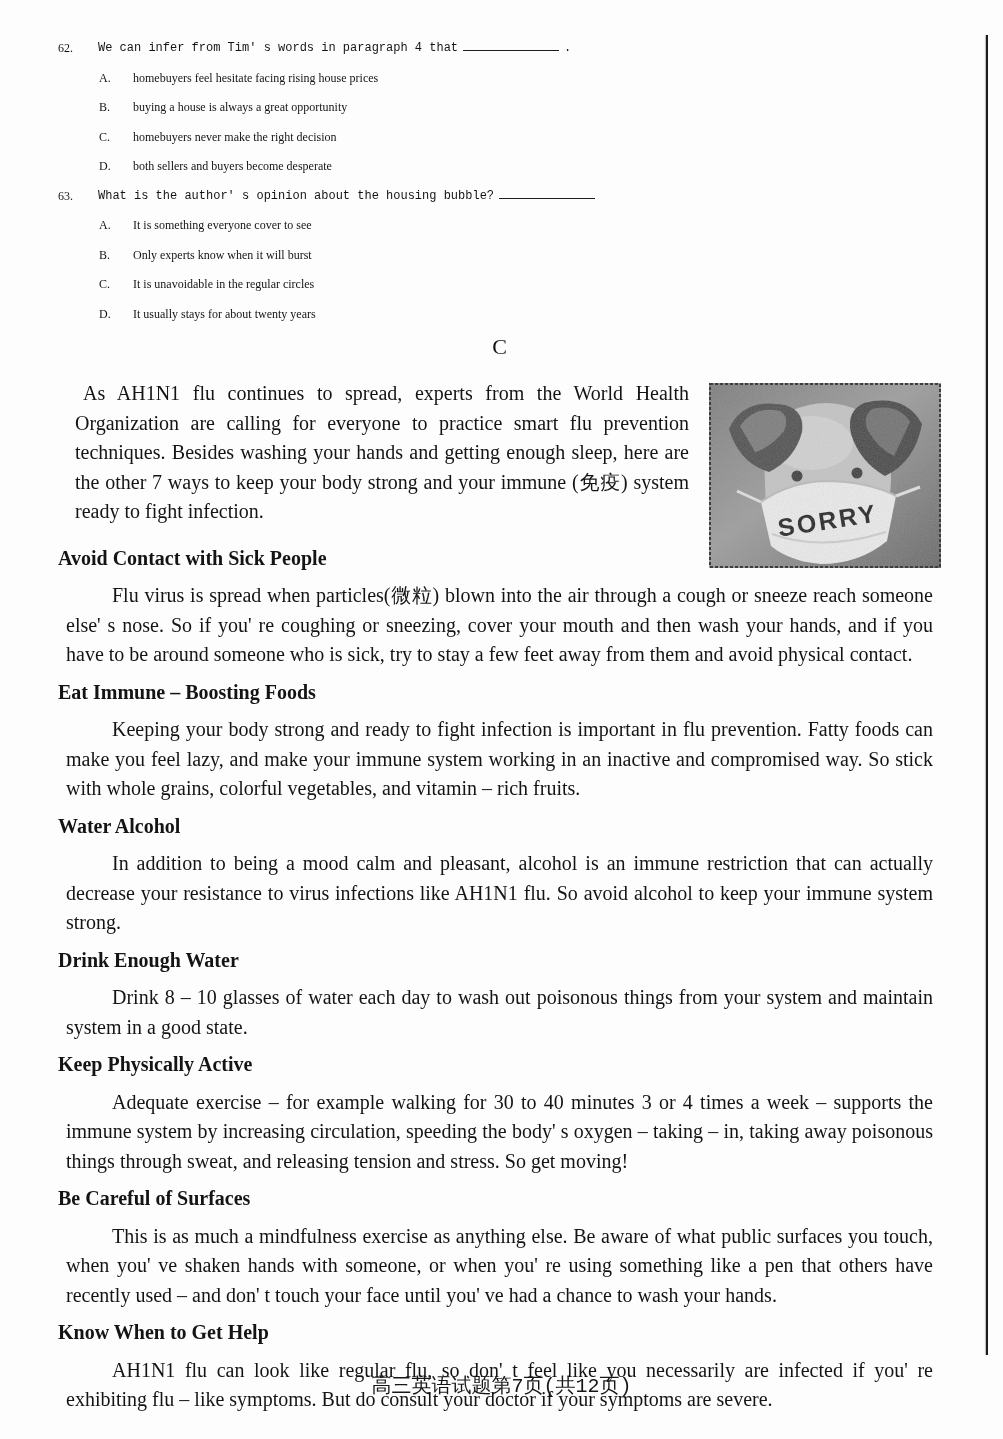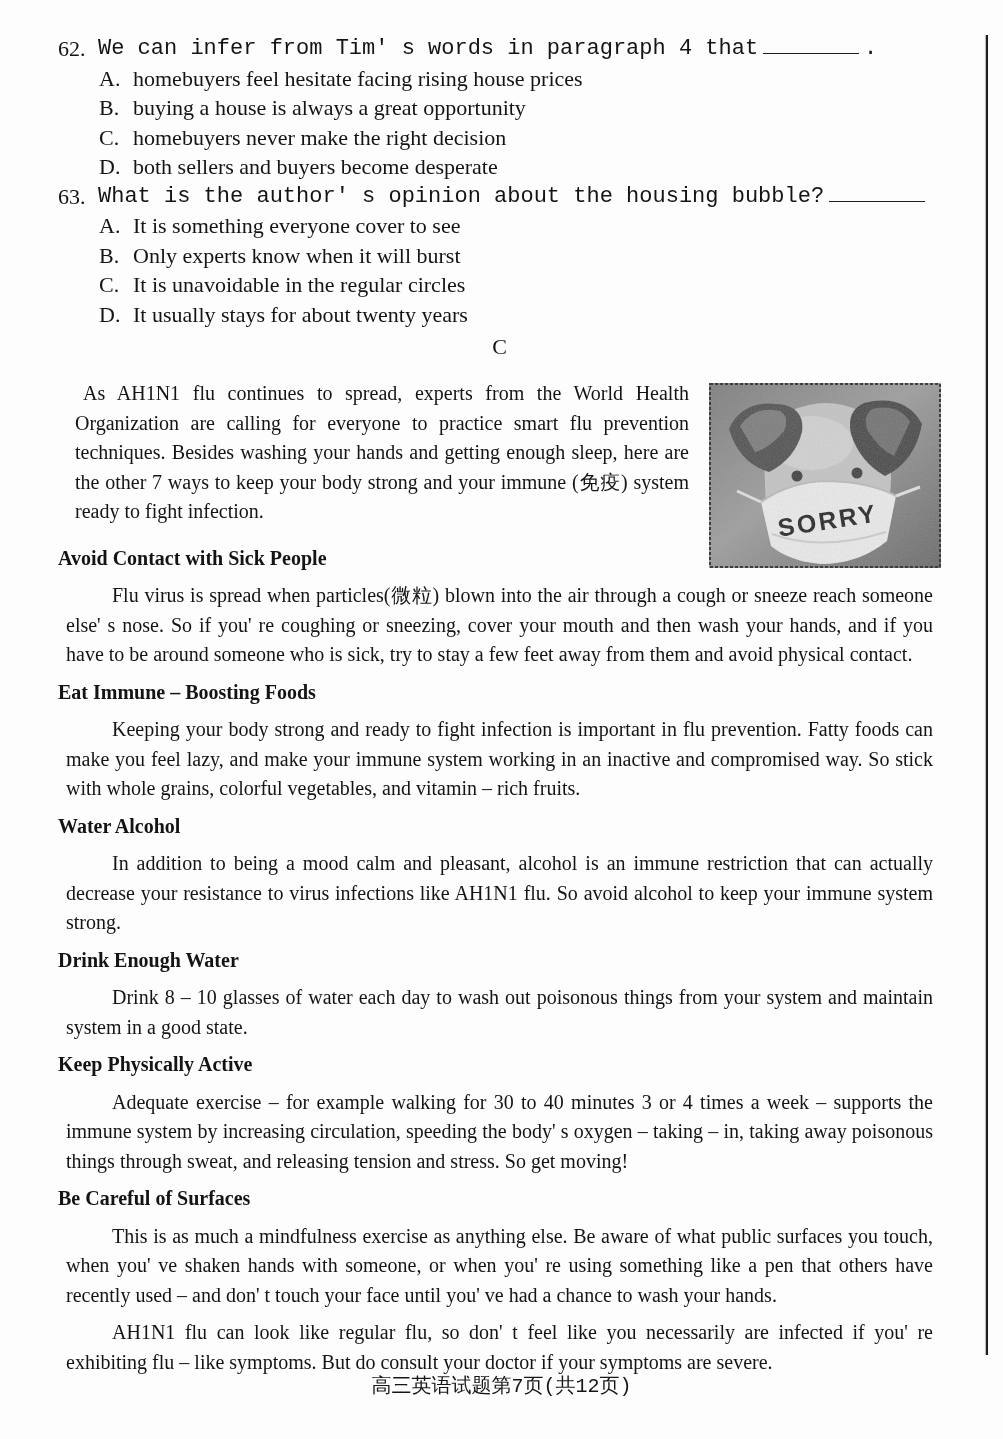--- a/index.html
+++ b/index.html
@@ -15,21 +15,21 @@
   .scan-line {
     position:absolute; left:986px; top:35px;
     width:2px; height:1320px;
     background:#1c1c1c;
     box-shadow:-1px 0 1px rgba(0,0,0,0.25);
   }
   .content {
     position:absolute; left:58px; top:34px; width:883px;
   }
   
-  .question { font-size:22px; line-height:29.5px; }
+  .question { font-size:12px; line-height:29.5px; }
   .q-stem-row { display:flex; }
   .q-num { flex:none; width:40px; }
   .q-stem { flex:1;font-family:Liberation Mono, monospace; }
   .blank {
     display:inline-block; width:96px; height:15px;
     border-bottom:1.6px solid #1e1e1e;
     margin:0 5px; vertical-align:baseline;
   }
   .option { display:flex; padding-left:41px; }
   .opt-letter { flex:none; width:34px; }
@@ -159,19 +159,20 @@
 
       <div class="sec-heading">Drink Enough Water</div>
       <p class="sec-body">Drink 8 – 10 glasses of water each day to wash out poisonous things from your system and maintain system in a good state.</p>
 
       <div class="sec-heading">Keep Physically Active</div>
       <p class="sec-body">Adequate exercise – for example walking for 30 to 40 minutes 3 or 4 times a week – supports the immune system by increasing circulation, speeding the body' s oxygen – taking – in, taking away poisonous things through sweat, and releasing tension and stress. So get moving!</p>
 
       <div class="sec-heading">Be Careful of Surfaces</div>
       <p class="sec-body">This is as much a mindfulness exercise as anything else. Be aware of what public surfaces you touch, when you' ve shaken hands with someone, or when you' re using something like a pen that others have recently used – and don' t touch your face until you' ve had a chance to wash your hands.</p>
 
+      <div class="sec-heading">Know When to Get Help</div>
       <p class="sec-body">AH1N1 flu can look like regular flu, so don' t feel like you necessarily are infected if you' re exhibiting flu – like symptoms. But do consult your doctor if your symptoms are severe.</p>
 
     </div>
   </div>
 
   <div class="footer">高三英语试题第7页(共12页)</div>
 </div>
 
 </body></html>

